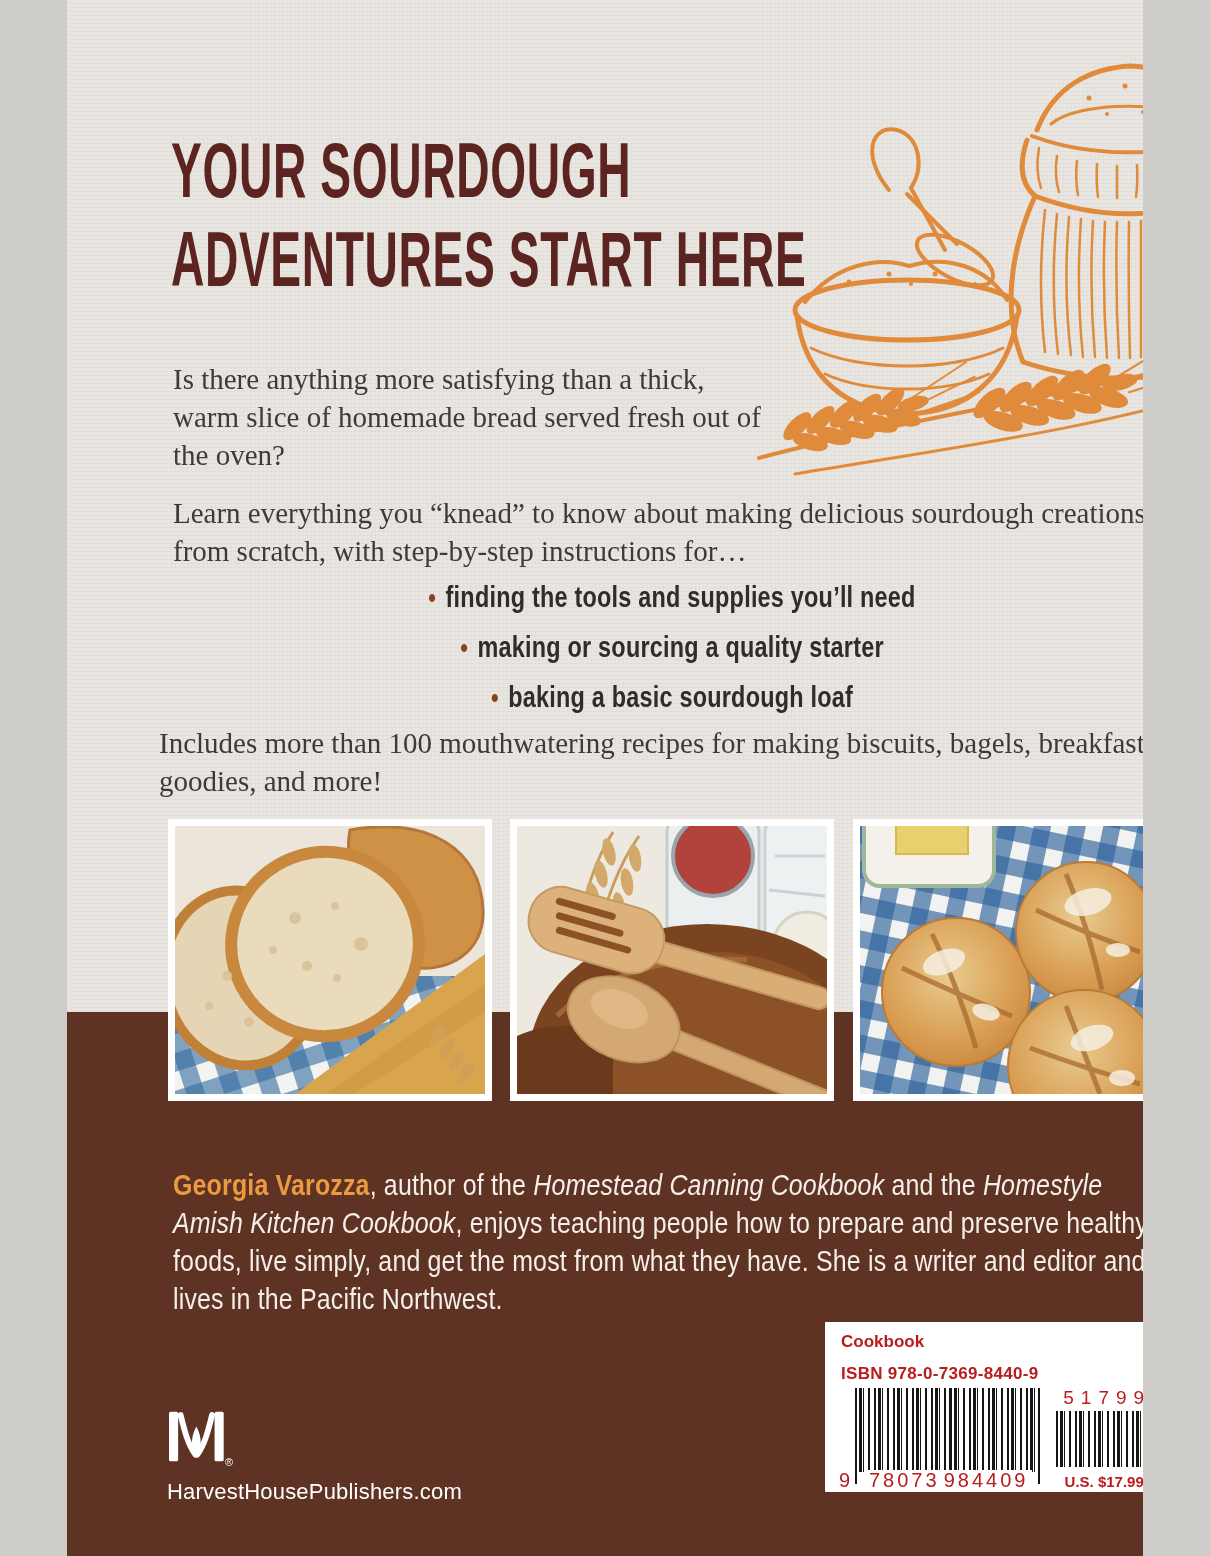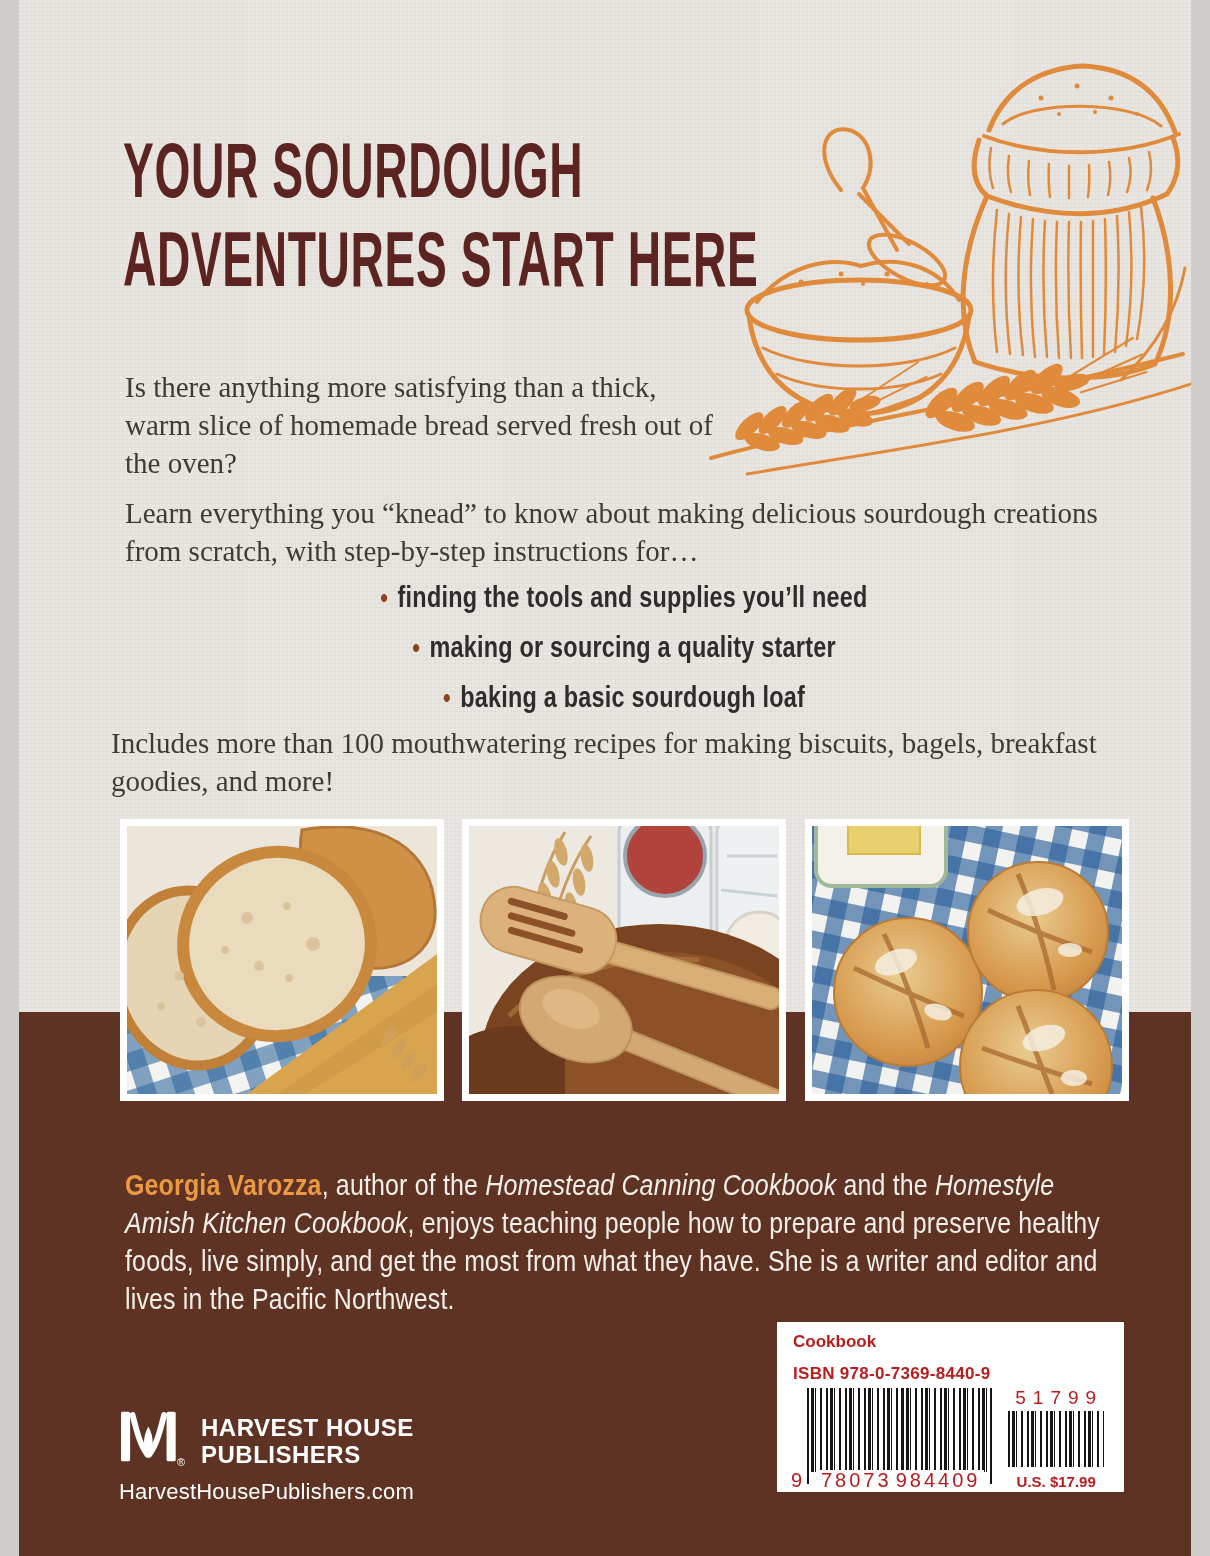--- a/index.html
+++ b/index.html
@@ -1,17 +1,17 @@
 <!DOCTYPE html>
 <html><head>
 <meta charset="utf-8">
 <style>
   html,body{margin:0;padding:0;background:#cfcdc9;}
   .page{
-    position:relative;width:1172px;height:1556px;margin:0 auto;overflow:hidden;
+    position:relative;width:1076px;height:1556px;margin:0 auto;overflow:hidden;
     background-color:#e9e6e1;
     background-image:
       repeating-linear-gradient(0deg, rgba(120,110,100,0.05) 0 1px, transparent 1px 4px),
       repeating-linear-gradient(90deg, rgba(120,110,100,0.04) 0 1px, transparent 1px 4px);
     font-family:"Liberation Sans", sans-serif;
   }
   .band{position:absolute;left:0;top:1012px;width:100%;height:544px;background:#5f3323;}
 
   
   h1.headline{
@@ -23,21 +23,21 @@
   h1.headline span{display:block;}
 
   
   .illus{position:absolute;left:672px;top:28px;width:520px;height:448px;}
 
   
   .serif{
     position:absolute;margin:0;font-family:"Liberation Serif", serif;
     color:#3e3a35;font-size:29px;line-height:38px;
   }
-  .p1{left:106px;top:360px;width:590px;margin-top:8px;}
+  .p1{left:106px;top:360px;width:590px;}
   .p2{left:106px;top:494px;width:1015px;}
   .p3{left:92px;top:724px;width:1015px;}
 
   
   ul.bullets{
     position:absolute;left:105px;top:572px;width:1000px;margin:0;padding:0;
     list-style:none;text-align:center;
     transform:scaleX(0.78);transform-origin:center top;
     font-weight:700;font-size:30px;color:#2f2c29;letter-spacing:.3px;
   }
@@ -354,24 +354,20 @@
     <div class="mark-wrap">
       <svg class="mark" viewBox="0 0 74 70">
         <rect x="2" y="2" width="11" height="60" rx="2" fill="#fff"></rect>
         <rect x="57" y="2" width="11" height="60" rx="2" fill="#fff"></rect>
         <path d="M16,6 C21,26 25,42 34,54" stroke="#fff" stroke-width="7" fill="none" stroke-linecap="round"></path>
         <path d="M54,6 C49,26 45,42 36,54" stroke="#fff" stroke-width="7" fill="none" stroke-linecap="round"></path>
         <path d="M35,20 C28,33 28,46 35,57 C42,46 42,33 35,20 Z" fill="#fff"></path>
       </svg>
       <span class="reg">®</span>
     </div>
-    <div class="wordmark">
-      <div>HARVEST HOUSE</div>
-      <div>PUBLISHERS</div>
-    </div>
   </div>
   <div class="site">HarvestHousePublishers.com</div>
 
   <div class="isbnbox">
     <div class="cat">Cookbook</div>
     <div class="isbn">ISBN 978-0-7369-8440-9</div>
     <div class="bcrow">
       <div class="ean">
         <div class="bars"></div>
         <div class="guard g1"></div>

